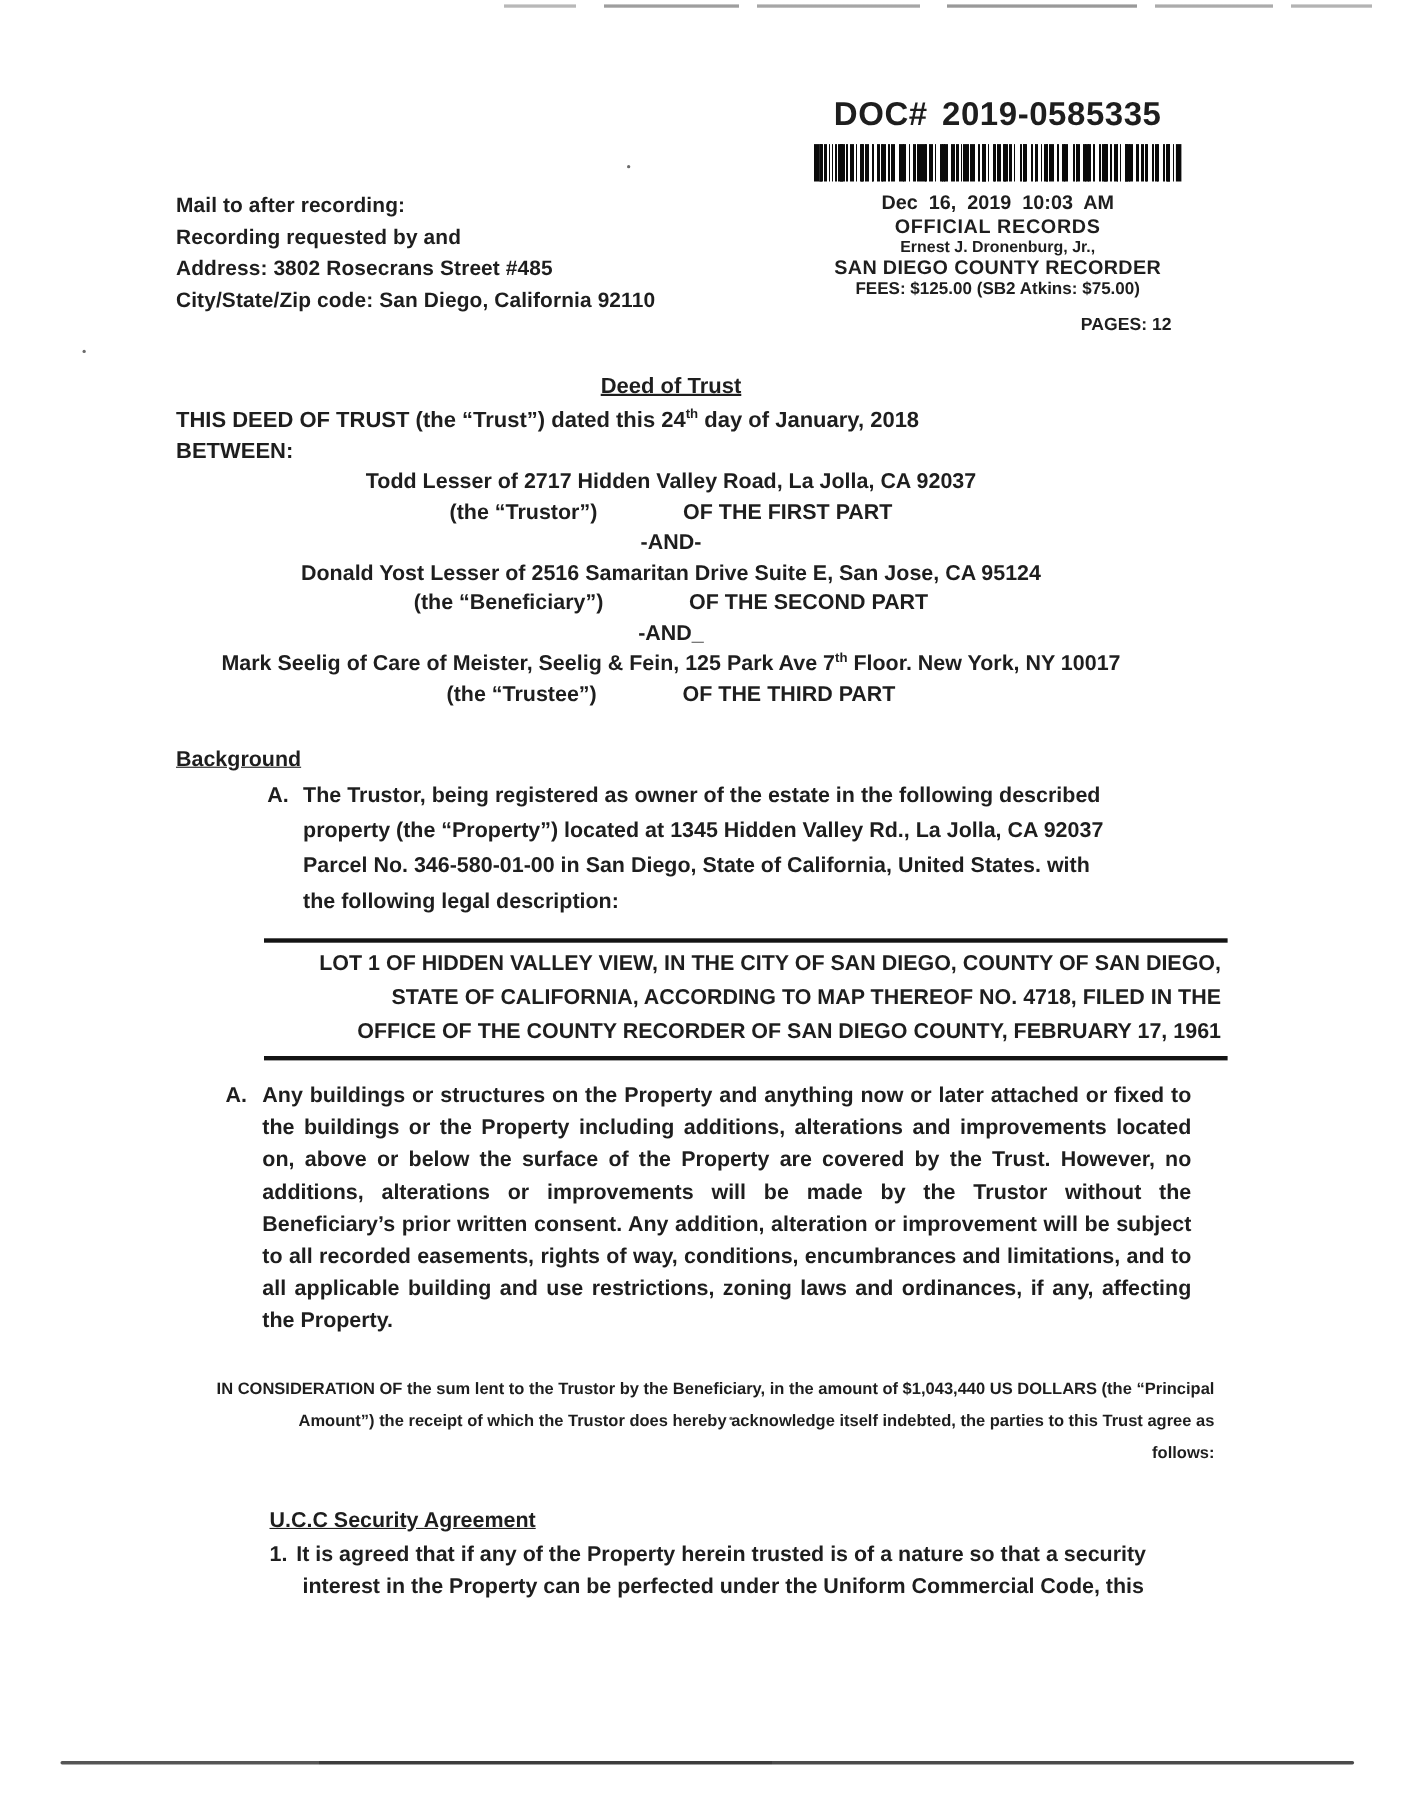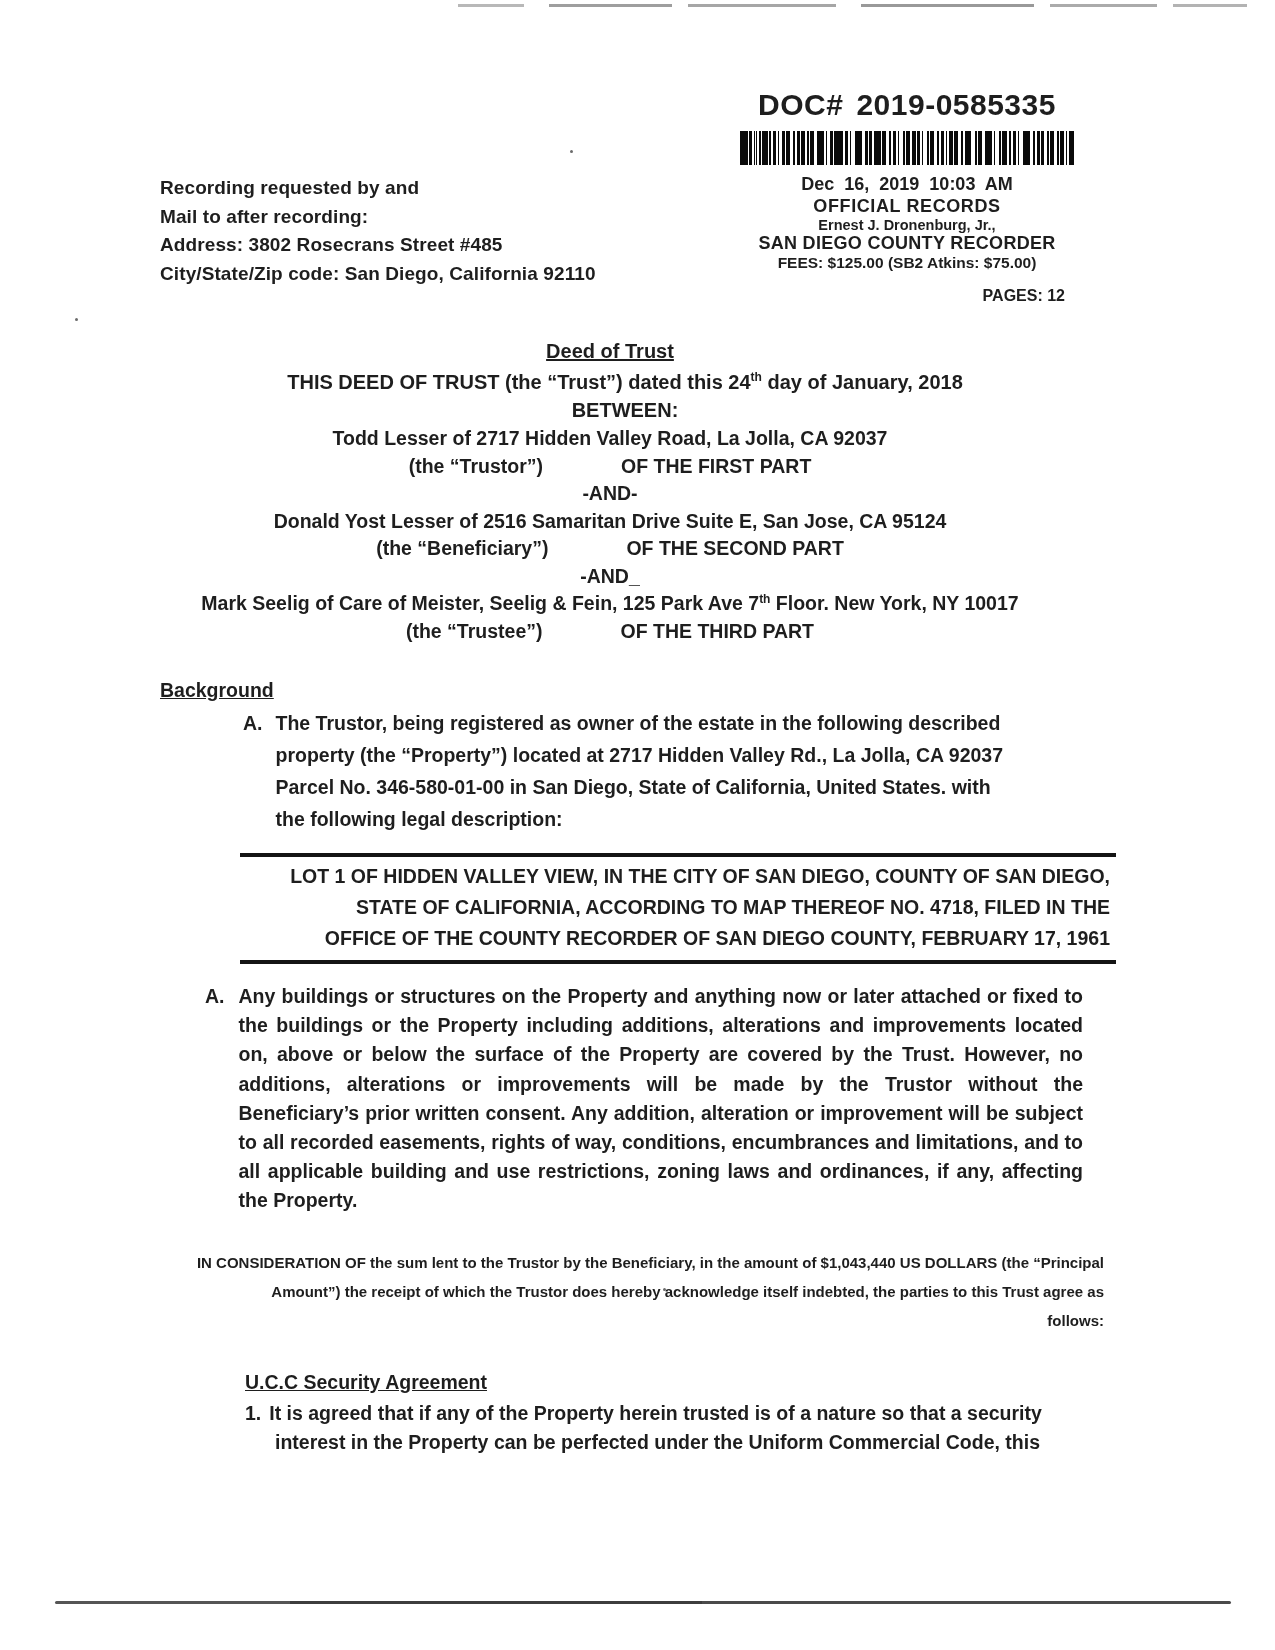--- a/index.html
+++ b/index.html
@@ -49,21 +49,21 @@
   .stamp-name     { font-size:14.5px; font-weight:600; }
   .stamp-office   { font-size:18px; font-weight:600; letter-spacing:.3px; }
   .stamp-fees     { font-size:15.5px; font-weight:600; }
   .stamp-pages    { margin-top:15px; font-size:16px; font-weight:600; text-align:right; padding-right:26px; }
 
   
   .doc-title {
     position:absolute; left:160px; top:340px; width:900px; text-align:center;
     font-size:20px; font-weight:600; text-decoration:underline;
   }
-  .intro { position:absolute; left:160px; top:369px; width:930px; font-size:20px; font-weight:600; line-height:27.5px;text-align:center; }
+  .intro { position:absolute; left:160px; top:369px; width:930px; font-size:20px; font-weight:600; line-height:27.5px; }
   sup.ord { font-size:12px; vertical-align:super; line-height:0; }
 
   
   .parties { position:absolute; left:160px; top:425px; width:900px; text-align:center; font-size:19.5px; font-weight:600; line-height:27.5px; }
   .role-line { display:flex; justify-content:center; gap:78px; }
 
   
   .background-heading {
     position:absolute; left:160px; top:679px;
     font-size:19.5px; font-weight:700; text-decoration:underline;
@@ -98,22 +98,22 @@
   .speck { position:absolute; background:#6b6b6b; border-radius:50%; }
 </style>
 </head>
 <body>
 
 <div class="page">
 
   <div class="top-artifact"></div>
 
   <div class="return-address">
+    <div>Mail to after recording:</div>
     <div>Recording requested by and</div>
-    <div>Mail to after recording:</div>
     <div>Address: 3802 Rosecrans Street #485</div>
     <div>City/State/Zip code: San Diego, California 92110</div>
   </div>
 
   <div class="recorder-stamp">
     <div class="doc-line">
       <span>DOC#</span>
       <span>2019-0585335</span>
     </div>
     <div class="barcode"></div>
@@ -149,21 +149,21 @@
     <div class="role-line">
       <span>(the “Trustee”)</span>
       <span>OF THE THIRD PART</span>
     </div>
   </div>
 
   <div class="background-heading">Background</div>
 
   <div class="bg-item">
     <span class="marker">A.</span>
-    <div class="txt">The Trustor, being registered as owner of the estate in the following described property (the “Property”) located at 2717 Hidden Valley Rd., La Jolla, CA 92037 Parcel No. 346-580-01-00 in San Diego, State of California, United States. with the following legal description:</div>
+    <div class="txt">The Trustor, being registered as owner of the estate in the following described property (the “Property”) located at 1345 Hidden Valley Rd., La Jolla, CA 92037 Parcel No. 346-580-01-00 in San Diego, State of California, United States. with the following legal description:</div>
   </div>
 
   <div class="legal-box">
     <div>LOT 1 OF HIDDEN VALLEY VIEW, IN THE CITY OF SAN DIEGO, COUNTY OF SAN DIEGO,</div>
     <div>STATE OF CALIFORNIA, ACCORDING TO MAP THEREOF NO. 4718, FILED IN THE</div>
     <div>OFFICE OF THE COUNTY RECORDER OF SAN DIEGO COUNTY, FEBRUARY 17, 1961</div>
   </div>
 
   <div class="covenant">
     <span class="marker">A.</span>

